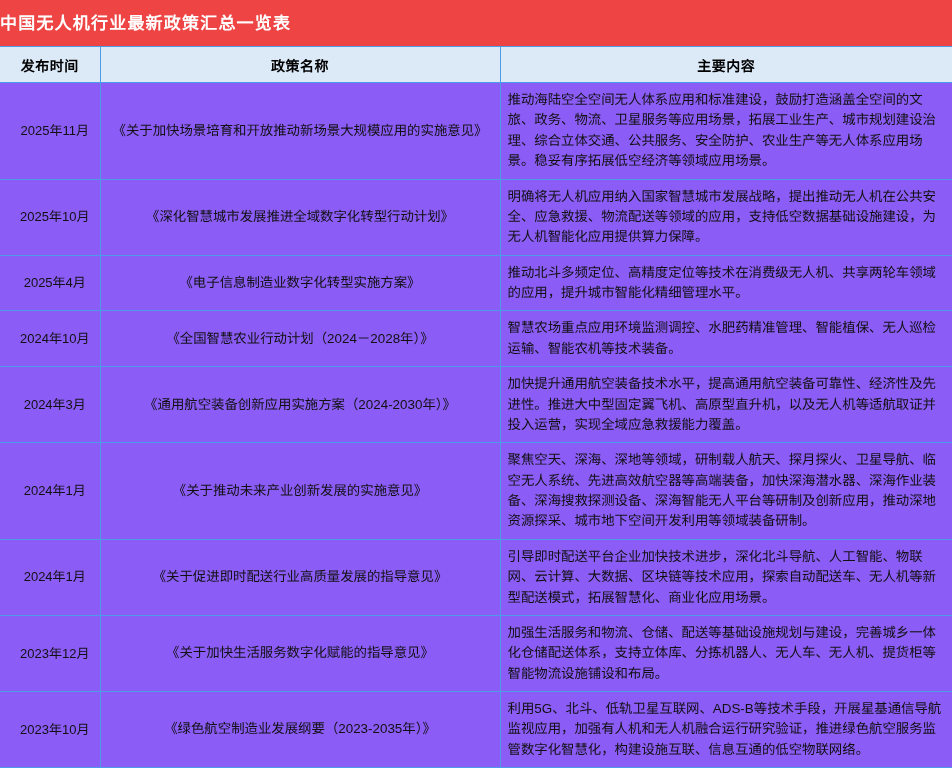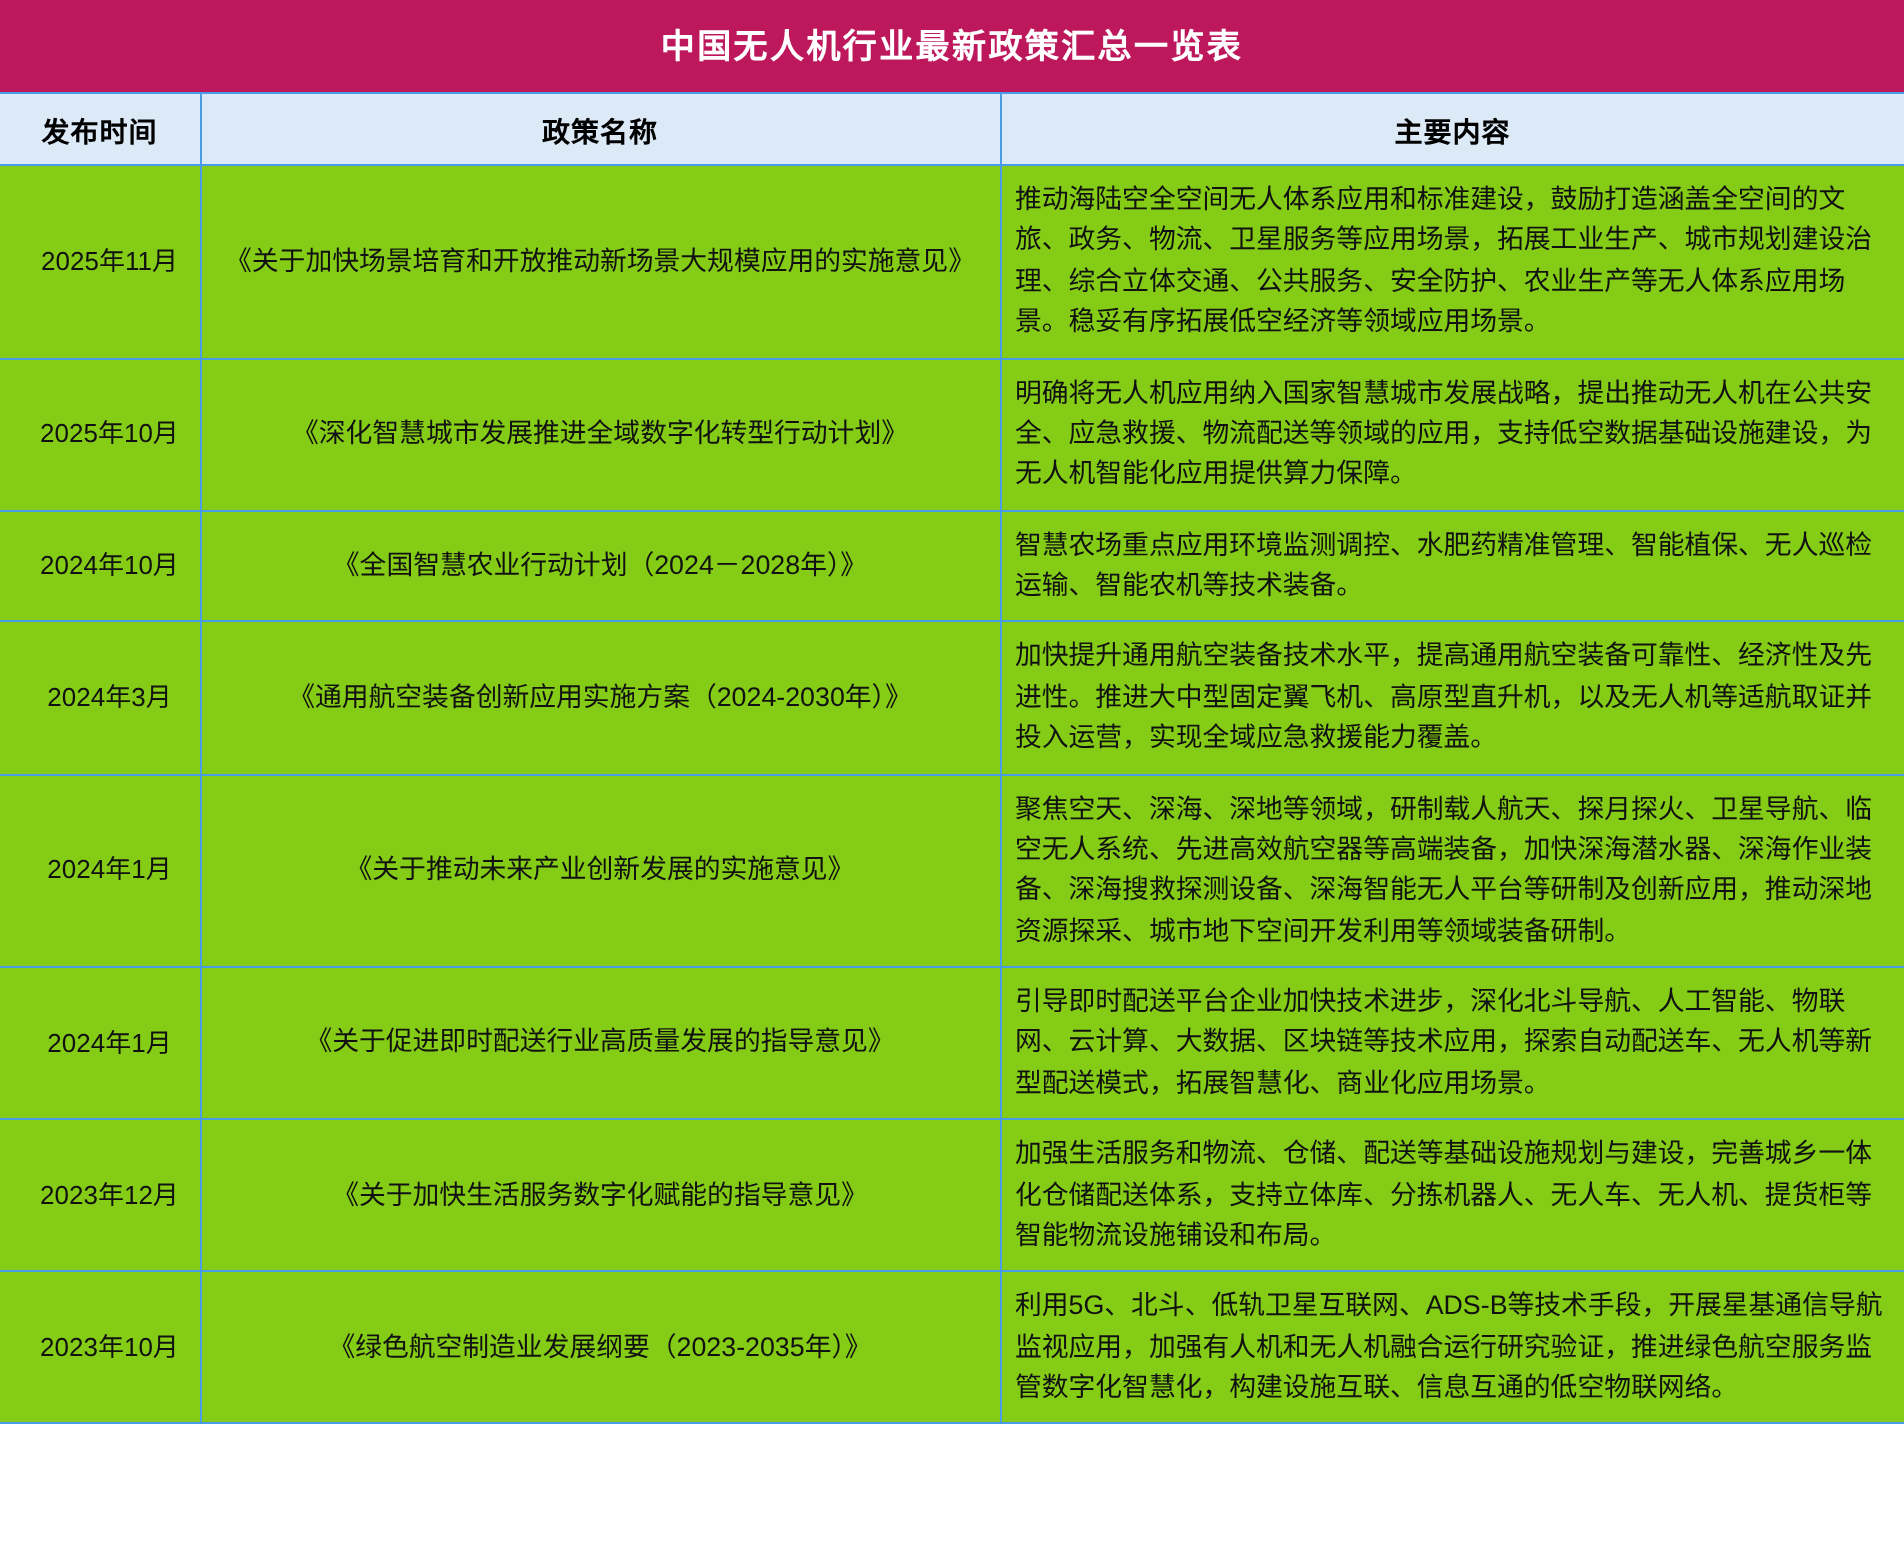--- a/index.html
+++ b/index.html
@@ -20,24 +20,24 @@
     width: 952px;
     height: 783px;
     position: relative;
     overflow: hidden;
     background: #ffffff;
   }
 
   
   .title-bar {
     height: 46px;
-    background: #be185d;
+    background: #ef4444;
     display: flex;
     align-items: center;
-    justify-content: center;
+    justify-content: flex-start;
     box-sizing: border-box;
   }
   .title-text {
     color: #ffffff;
     font-size: 17px;
     font-weight: bold;
     letter-spacing: 1.2px;
     line-height: 1;
     white-space: nowrap;
   }
@@ -76,21 +76,21 @@
     font-weight: bold;
     color: #000000;
     text-align: center;
     letter-spacing: 0.5px;
     padding: 0;
     border-top: none;
   }
 
   
   tbody td {
-    background: #84cc16;
+    background: #8b5cf6;
     padding: 7px 6px;
     font-size: 13.4px;
     line-height: 1.52;
     color: #111111;
   }
   td.cell-date {
     text-align: center;
     white-space: nowrap;
     font-size: 13px;
     padding-left: 12px;
@@ -135,20 +135,25 @@
           <td class="cell-date">2025年11月</td>
           <td class="cell-name">《关于加快场景培育和开放推动新场景大规模应用的实施意见》</td>
           <td class="cell-desc">推动海陆空全空间无人体系应用和标准建设，鼓励打造涵盖全空间的文旅、政务、物流、卫星服务等应用场景，拓展工业生产、城市规划建设治理、综合立体交通、公共服务、安全防护、农业生产等无人体系应用场景。稳妥有序拓展低空经济等领域应用场景。</td>
         </tr>
         <tr>
           <td class="cell-date">2025年10月</td>
           <td class="cell-name">《深化智慧城市发展推进全域数字化转型行动计划》</td>
           <td class="cell-desc">明确将无人机应用纳入国家智慧城市发展战略，提出推动无人机在公共安全、应急救援、物流配送等领域的应用，支持低空数据基础设施建设，为无人机智能化应用提供算力保障。</td>
         </tr>
         <tr>
+          <td class="cell-date">2025年4月</td>
+          <td class="cell-name">《电子信息制造业数字化转型实施方案》</td>
+          <td class="cell-desc">推动北斗多频定位、高精度定位等技术在消费级无人机、共享两轮车领域的应用，提升城市智能化精细管理水平。</td>
+        </tr>
+        <tr>
           <td class="cell-date">2024年10月</td>
           <td class="cell-name">《全国智慧农业行动计划（2024－2028年）》</td>
           <td class="cell-desc">智慧农场重点应用环境监测调控、水肥药精准管理、智能植保、无人巡检运输、智能农机等技术装备。</td>
         </tr>
         <tr>
           <td class="cell-date">2024年3月</td>
           <td class="cell-name">《通用航空装备创新应用实施方案（2024-2030年）》</td>
           <td class="cell-desc">加快提升通用航空装备技术水平，提高通用航空装备可靠性、经济性及先进性。推进大中型固定翼飞机、高原型直升机，以及无人机等适航取证并投入运营，实现全域应急救援能力覆盖。</td>
         </tr>
         <tr>

